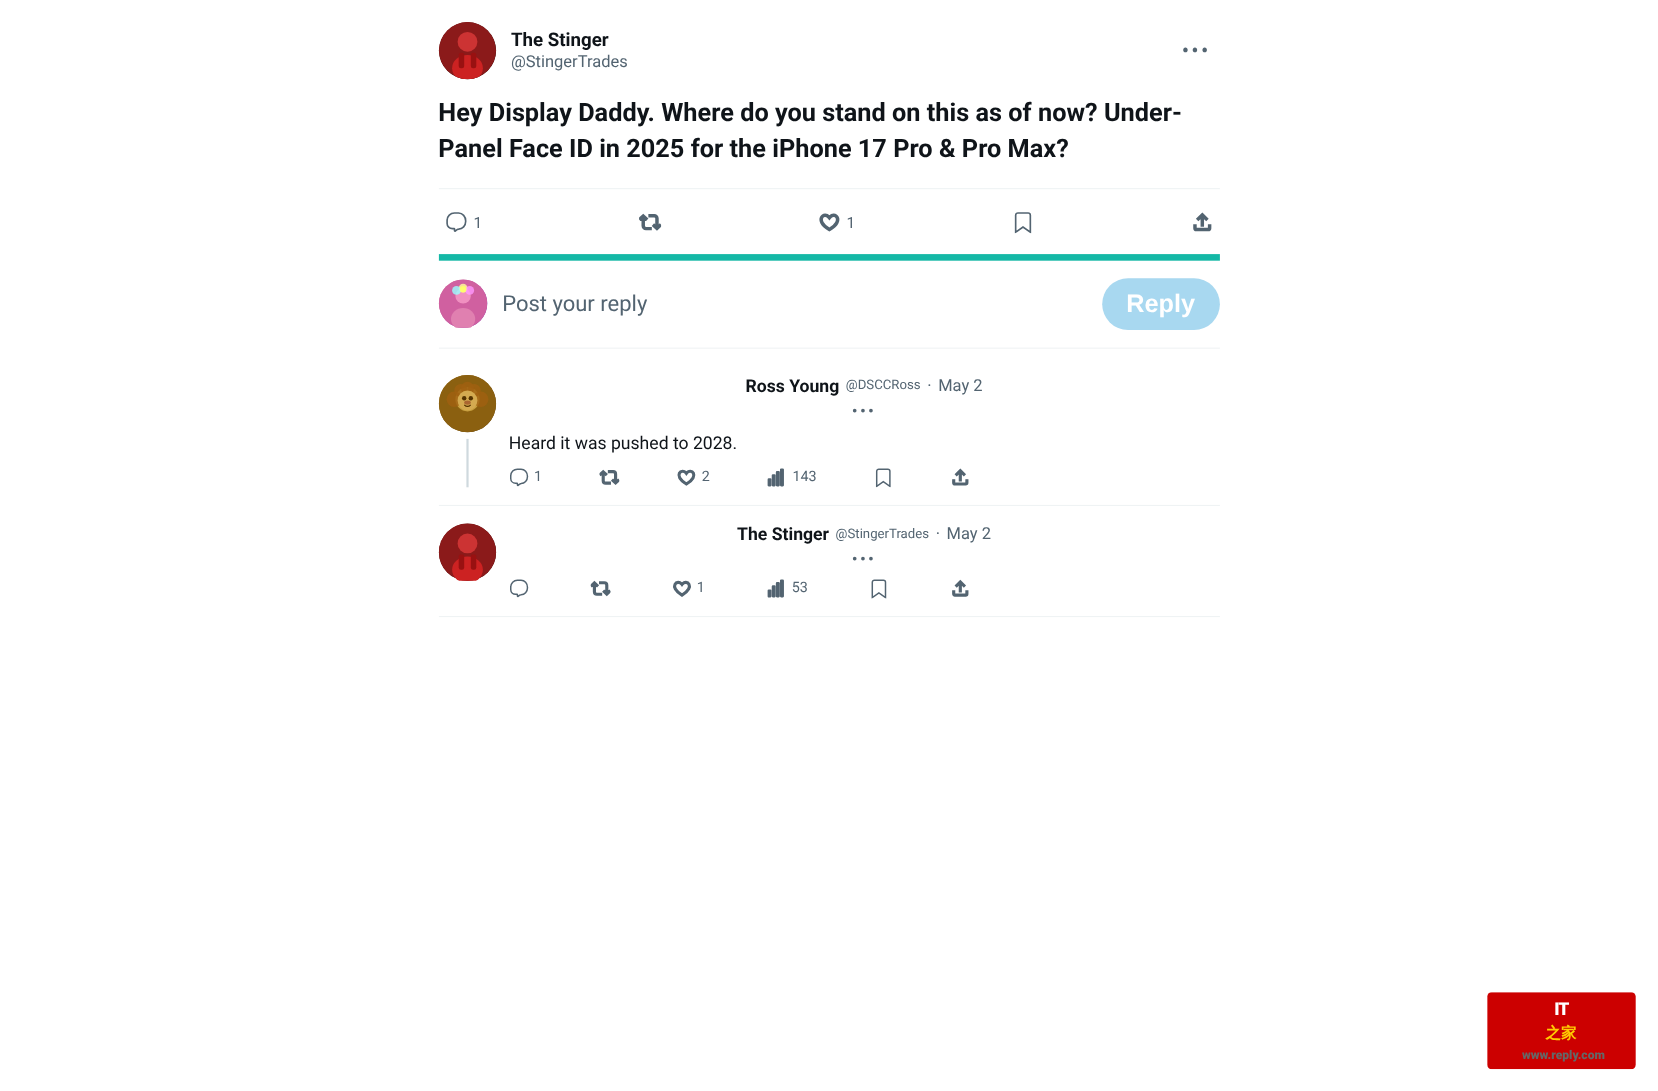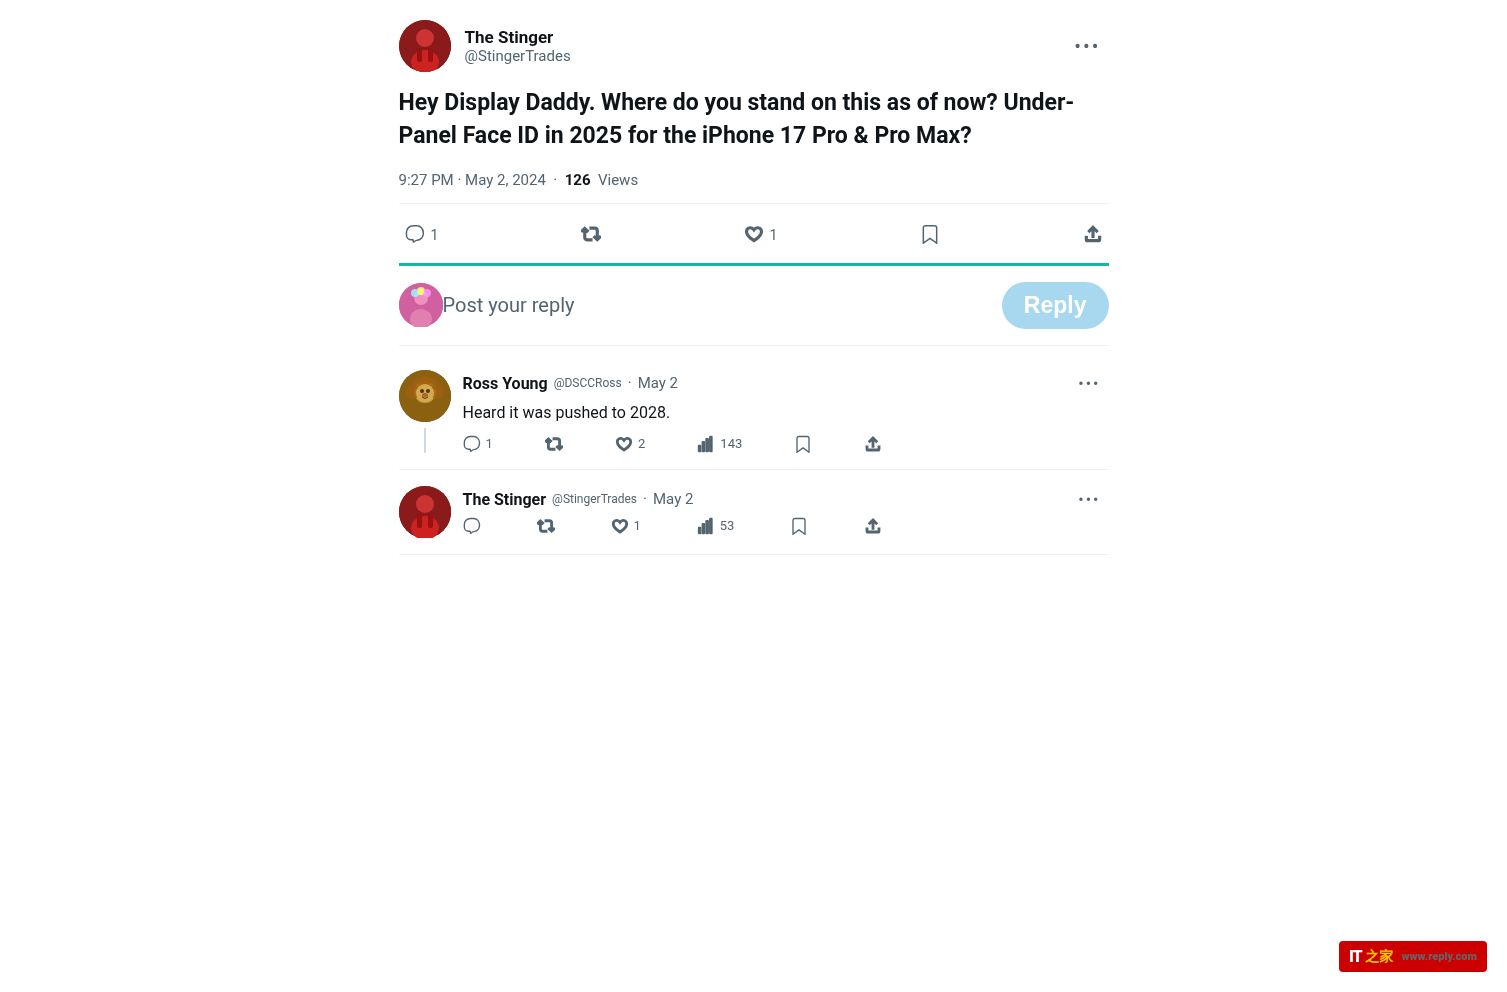--- a/index.html
+++ b/index.html
@@ -154,21 +154,22 @@
     .action-count {
       font-size: 14px;
       color: #536471;
     }
 
     
     .reply-composer {
       display: flex;
       align-items: center;
       padding: 16px 0;
-      border-top: 3px solid #14b8a6;
+      gap: 14px;
+      border-top: 6px solid #14b8a6;
       border-bottom: 1px solid #eff3f4;
     }
 
     .reply-input {
       flex: 1;
       font-size: 20px;
       color: #536471;
       cursor: text;
       padding: 4px 0;
     }
@@ -212,20 +213,21 @@
 
     .reply-content {
       flex: 1;
     }
 
     .reply-header {
       display: flex;
       align-items: center;
       justify-content: space-between;
       margin-bottom: 4px;
+      flex-direction: column;
     }
 
     .reply-header-left {
       display: flex;
       align-items: center;
       gap: 6px;
       flex-wrap: wrap;
     }
 
     .reply-display-name {
@@ -284,27 +286,28 @@
       stroke-width: 1.8;
     }
 
     
     .watermark {
       position: fixed;
       bottom: 20px;
       right: 20px;
       background: #cc0000;
       color: white;
-      padding: 6px 10px;
+      padding: 6px 28px;
       font-weight: 900;
       font-size: 16px;
       border-radius: 4px;
       display: flex;
       align-items: center;
       gap: 4px;
+      flex-direction: column;
     }
 
     .watermark-text {
       font-size: 13px;
       color: #0f1419;
     }
   </style>
 </head>
 <body>
 
@@ -325,26 +328,20 @@
       <div class="user-info">
         <div class="display-name">The Stinger</div>
         <div class="handle">@StingerTrades</div>
       </div>
     </div>
     <div class="more-options">•••</div>
   </div>
 
   <div class="tweet-text">Hey Display Daddy. Where do you stand on this as of now? Under-Panel Face ID in 2025 for the iPhone 17 Pro &amp; Pro Max?</div>
 
-  <div class="tweet-meta">
-    <span>9:27 PM · May 2, 2024</span>
-    &nbsp;·&nbsp;
-    <span class="views-count">126</span>
-    &nbsp;<span>Views</span>
-  </div>
 
   <hr class="divider">
 
   <div class="action-bar">
     <div class="action-item">
       <span class="action-icon">
         <svg class="icon-svg" viewBox="0 0 24 24">
           <path d="M1.751 10c0-4.42 3.584-8 8.005-8h4.497C18.674 2 22 5.98 22 10.499v.827c0 4.519-3.326 8.174-7.747 8.174H14.5c-.65 0-1.3.199-1.85.601l-2.042 1.488a.5.5 0 01-.779-.411V19.51a.5.5 0 00-.5-.5H7.5c-3.199 0-5.75-2.567-5.75-5.676V10z" stroke="#536471" stroke-width="1.8" fill="none"></path>
         </svg>
       </span>

